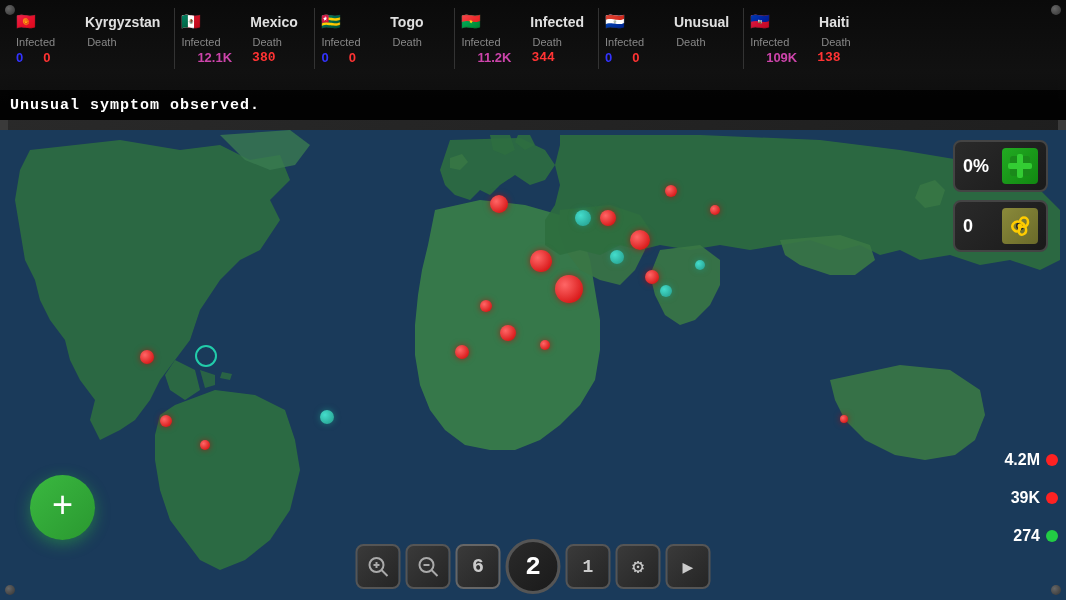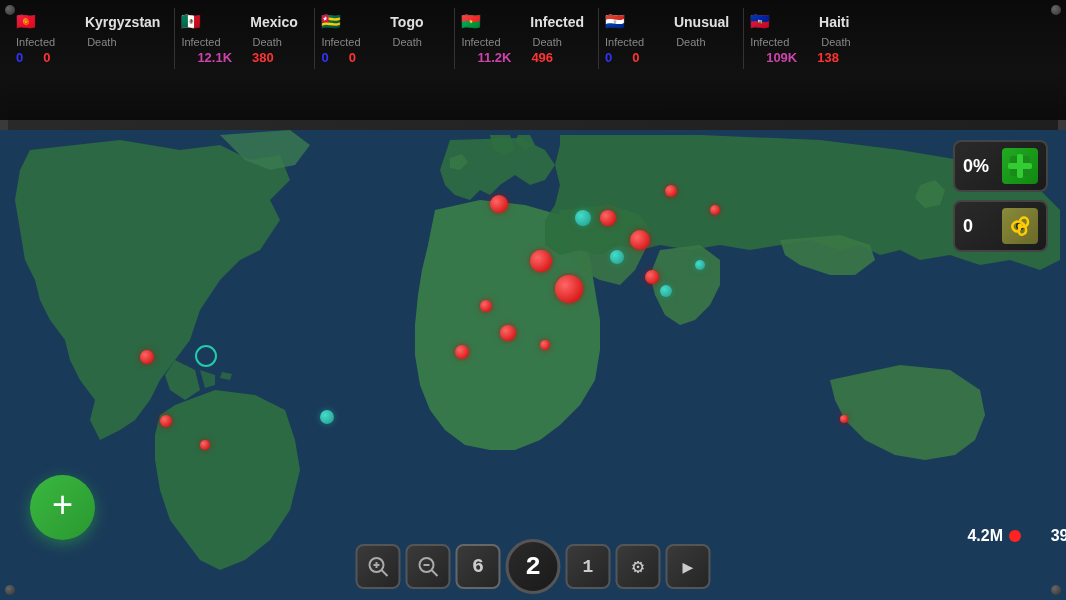--- a/index.html
+++ b/index.html
@@ -120,21 +120,21 @@
       gap: 20px;
     }
 
     .stat-value {
       font-size: 13px;
       font-family: 'Arial', sans-serif;
       font-weight: bold;
     }
 
     .stat-value.infected { color: #cc44aa; margin-left: 16px; }
-    .stat-value.death { color: #ff3333; }
+    .stat-value.death { color: #ff3333; font-family: Liberation Mono, monospace; }
     .stat-value.zero { color: #3333ff; }
     .stat-value.zero-red { color: #ff3333; }
 
     .notification-bar {
       background: rgba(0,0,0,0.8);
       padding: 4px 10px 4px 10px;
       height: 30px;
       display: flex;
       align-items: center;
     }
@@ -219,22 +219,22 @@
     }
 
     
     .bottom-stats {
       position: absolute;
       bottom: 55px;
       right: 8px;
       width: 110px;
       z-index: 10;
       display: flex;
-      flex-direction: row;
-      gap: 4px;
+      flex-direction: column;
+      gap: 20px;
     }
 
     .stat-row {
       display: flex;
       align-items: center;
       gap: 6px;
       justify-content: flex-end;
     }
 
     .stat-dot {
@@ -476,21 +476,21 @@
           <div class="country-name-row">
             <span style="font-size: 16px;">🇧🇫</span>
             <span class="country-name">Infected</span>
           </div>
           <div class="stats-labels">
             <span class="stat-label">Infected</span>
             <span class="stat-label">Death</span>
           </div>
           <div class="stats-values">
             <span class="stat-value infected">11.2K</span>
-            <span class="stat-value death">496</span>
+            <span class="stat-value death">344</span>
           </div>
         </div>
         <div class="country-card">
           <div class="country-name-row">
             <span style="font-size: 16px;">🇵🇾</span>
             <span class="country-name">Unusual</span>
           </div>
           <div class="stats-labels">
             <span class="stat-label">Infected</span>
             <span class="stat-label">Death</span>
@@ -508,20 +508,23 @@
           <div class="stats-labels">
             <span class="stat-label">Infected</span>
             <span class="stat-label">Death</span>
           </div>
           <div class="stats-values">
             <span class="stat-value infected">109K</span>
             <span class="stat-value death">138</span>
           </div>
         </div>
       </div>
+    <div class="notification-bar">
+      <span class="notification-text">Unusual symptom observed.</span>
+    </div>
   </div>
 
   <div class="right-panel">
     <div class="cure-indicator">
       <span class="cure-percent">0%</span>
       <div class="cure-icon">
         <svg width="28" height="28" viewBox="0 0 28 28">
           <rect x="4" y="4" width="20" height="20" rx="3" fill="#1a8a1a"></rect>
           <rect x="11" y="2" width="6" height="24" rx="2" fill="#33cc33"></rect>
           <rect x="2" y="11" width="24" height="6" rx="2" fill="#33cc33"></rect>

